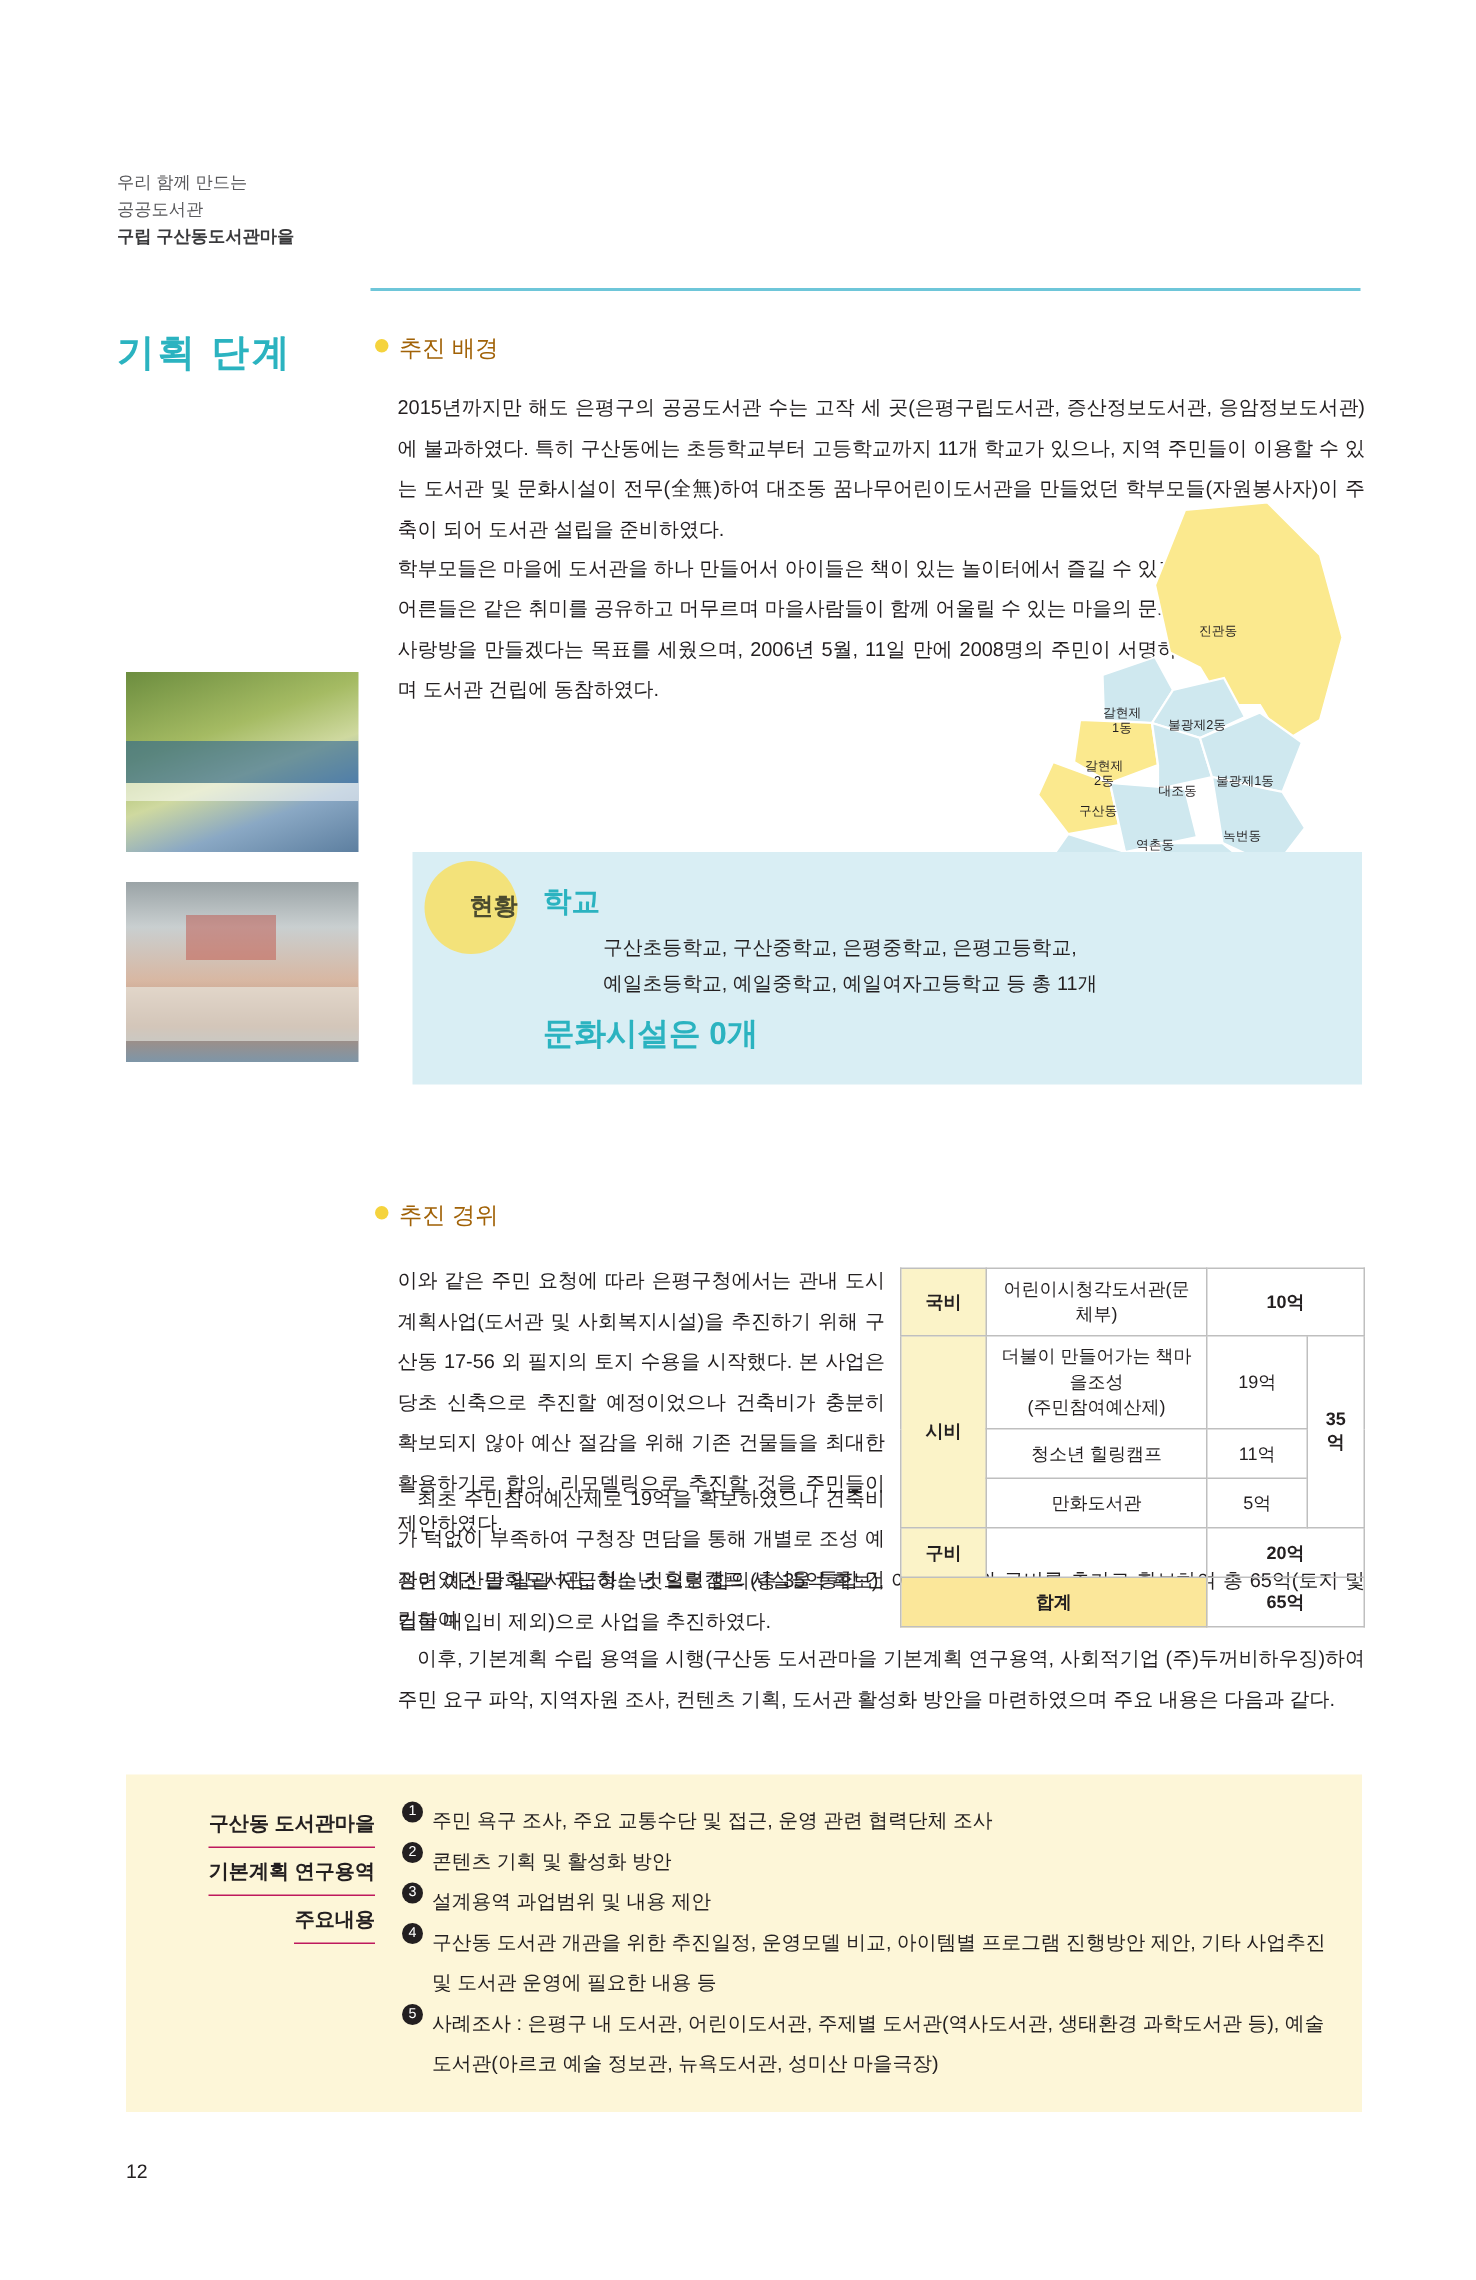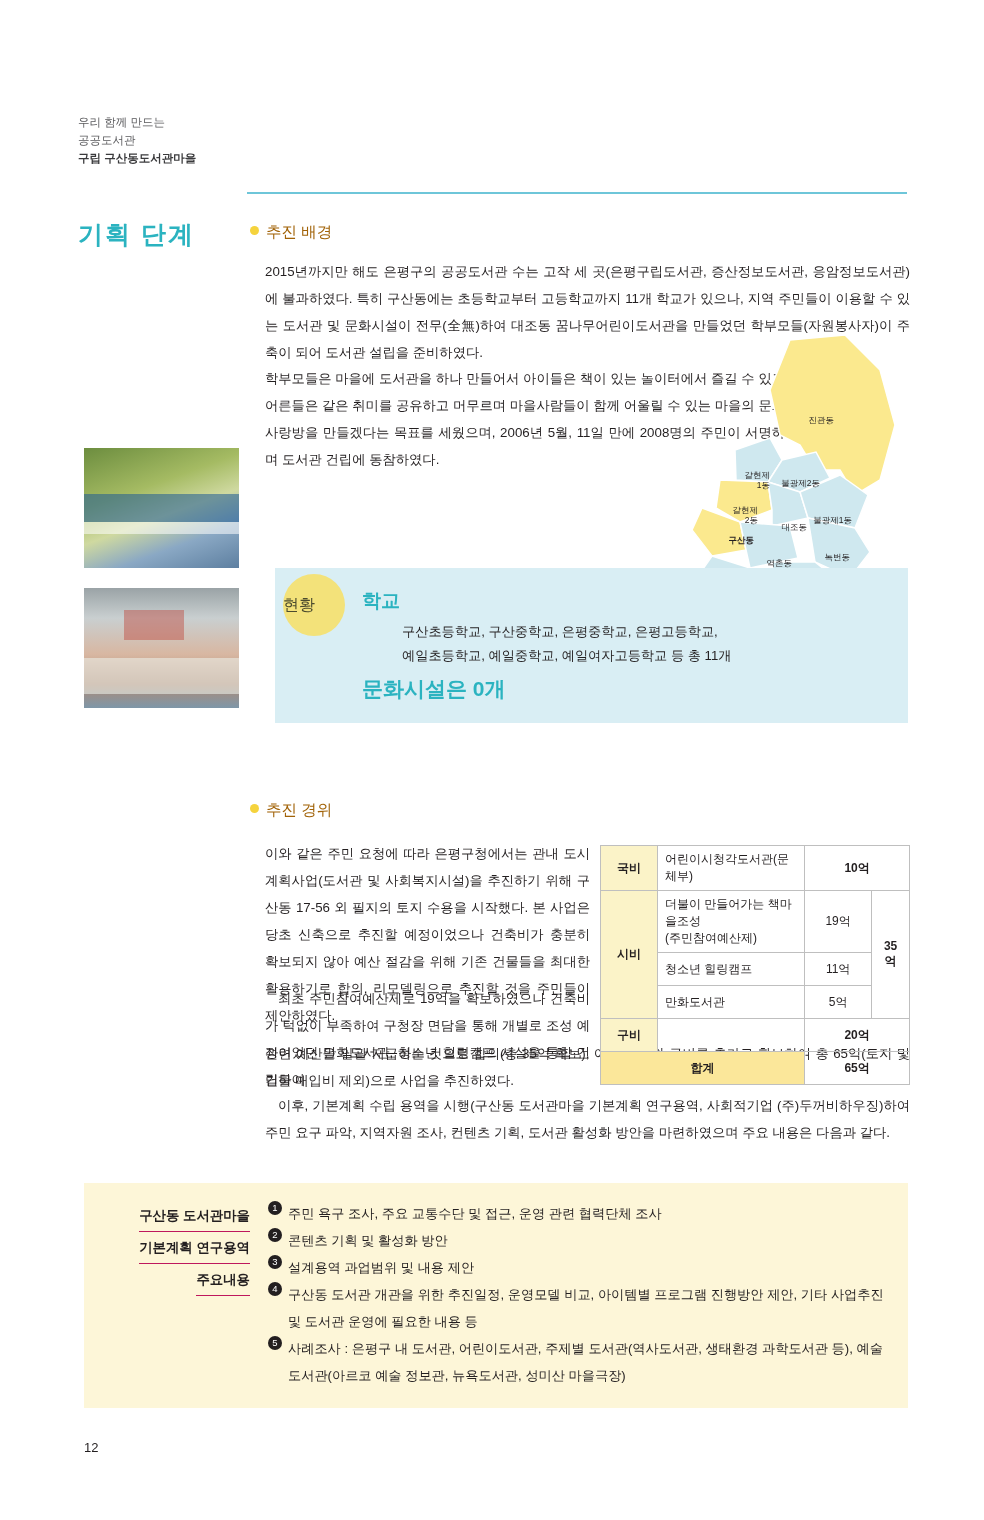--- a/index.html
+++ b/index.html
@@ -65,50 +65,50 @@
   #photo2 .t2 { top:22px; height:30px; background:rgba(190,70,60,.45); width:60px; left:40px; }
 
   
   .status-box {
     position:absolute; left:275px; top:568px; width:633px; height:155px;
     background:#d9eef4;
   }
   .status-badge {
     position:absolute; left:283px; top:574px; width:62px; height:62px;
     border-radius:50%; background:#f3e27a; color:#4b4b2e;
-    font-size:16px; font-weight:normal; text-align:left; line-height:62px;
+    font-size:16px; font-weight:bold; text-align:right; line-height:62px;
   }
   .status-h {
     position:absolute; left:362px; top:588px;
     font-size:19px; color:#2bb3c0; font-weight:bold;
   }
   .status-l {
     position:absolute; left:362px; top:620px; width:420px;
     font-size:13.2px; line-height:24px; color:#231f20;margin-left:40px;
   }
   .status-big {
     position:absolute; left:362px; top:675px;
     font-size:21px; color:#2bb3c0; font-weight:bold;
   }
 
   
   .map { position:absolute; left:640px; top:330px; width:285px; height:345px; }
   .maplbl {
     position:absolute; font-size:8.5px; color:#231f20; white-space:nowrap;
-    text-align:right; line-height:10px;
+    text-align:center; line-height:10px;
   }
 
   
   .btable {
     position:absolute; left:600px; top:845px; width:310px;
     border-collapse:collapse; font-size:12px;
   }
   .btable td {
     border:1px solid #bfbfbf; padding:5px 7px; height:22px;
-    vertical-align:middle; color:#231f20;
+    vertical-align:middle; color:#231f20;text-align:center;
   }
   .btable .cat { background:#fbf3c8; text-align:center; font-weight:bold; width:42px; }
   .btable .amt { text-align:center; width:52px; }
   .btable .amt-b { text-align:center; font-weight:bold; }
   .btable .total-lbl { background:#fbe79a; text-align:center; font-weight:bold; }
 
   
   .ybox {
     position:absolute; left:84px; top:1183px; width:824px; height:225px;
     background:#fdf6d8;
@@ -184,21 +184,21 @@
   </svg>
   <div id="map-labels">
       <div class="maplbl" style="left: 790px; top: 415px; width: 44px; white-space: pre-line;">진관동</div>
       <div class="maplbl" style="left: 726px; top: 470px; width: 44px; white-space: pre-line;">갈현제
 1동</div>
       <div class="maplbl" style="left: 776px; top: 478px; width: 44px; white-space: pre-line;">불광제2동</div>
       <div class="maplbl" style="left: 714px; top: 505px; width: 44px; white-space: pre-line;">갈현제
 2동</div>
       <div class="maplbl" style="left: 763px; top: 522px; width: 44px; white-space: pre-line;">대조동</div>
       <div class="maplbl" style="left: 808px; top: 515px; width: 44px; white-space: pre-line;">불광제1동</div>
-      <div class="maplbl" style="left: 710px; top: 535px; width: 44px; white-space: pre-line; font-weight: bold;">구산동</div>
+      <div class="maplbl" style="left: 710px; top: 535px; width: 44px; white-space: pre-line;">구산동</div>
       <div class="maplbl" style="left: 748px; top: 558px; width: 44px; white-space: pre-line;">역촌동</div>
       <div class="maplbl" style="left: 806px; top: 552px; width: 44px; white-space: pre-line;">녹번동</div>
       <div class="maplbl" style="left: 710px; top: 578px; width: 44px; white-space: pre-line;">신사제1동</div>
       <div class="maplbl" style="left: 776px; top: 578px; width: 44px; white-space: pre-line;">응암제2동</div>
       <div class="maplbl" style="left: 718px; top: 608px; width: 44px; white-space: pre-line;">신사제2동</div>
       <div class="maplbl" style="left: 776px; top: 605px; width: 44px; white-space: pre-line;">응암제
 2동</div>
       <div class="maplbl" style="left: 686px; top: 632px; width: 44px; white-space: pre-line;">수색동</div>
       <div class="maplbl" style="left: 728px; top: 635px; width: 44px; white-space: pre-line;">증산동</div>
       <div class="maplbl" style="left: 768px; top: 630px; width: 44px; white-space: pre-line;">응암제

